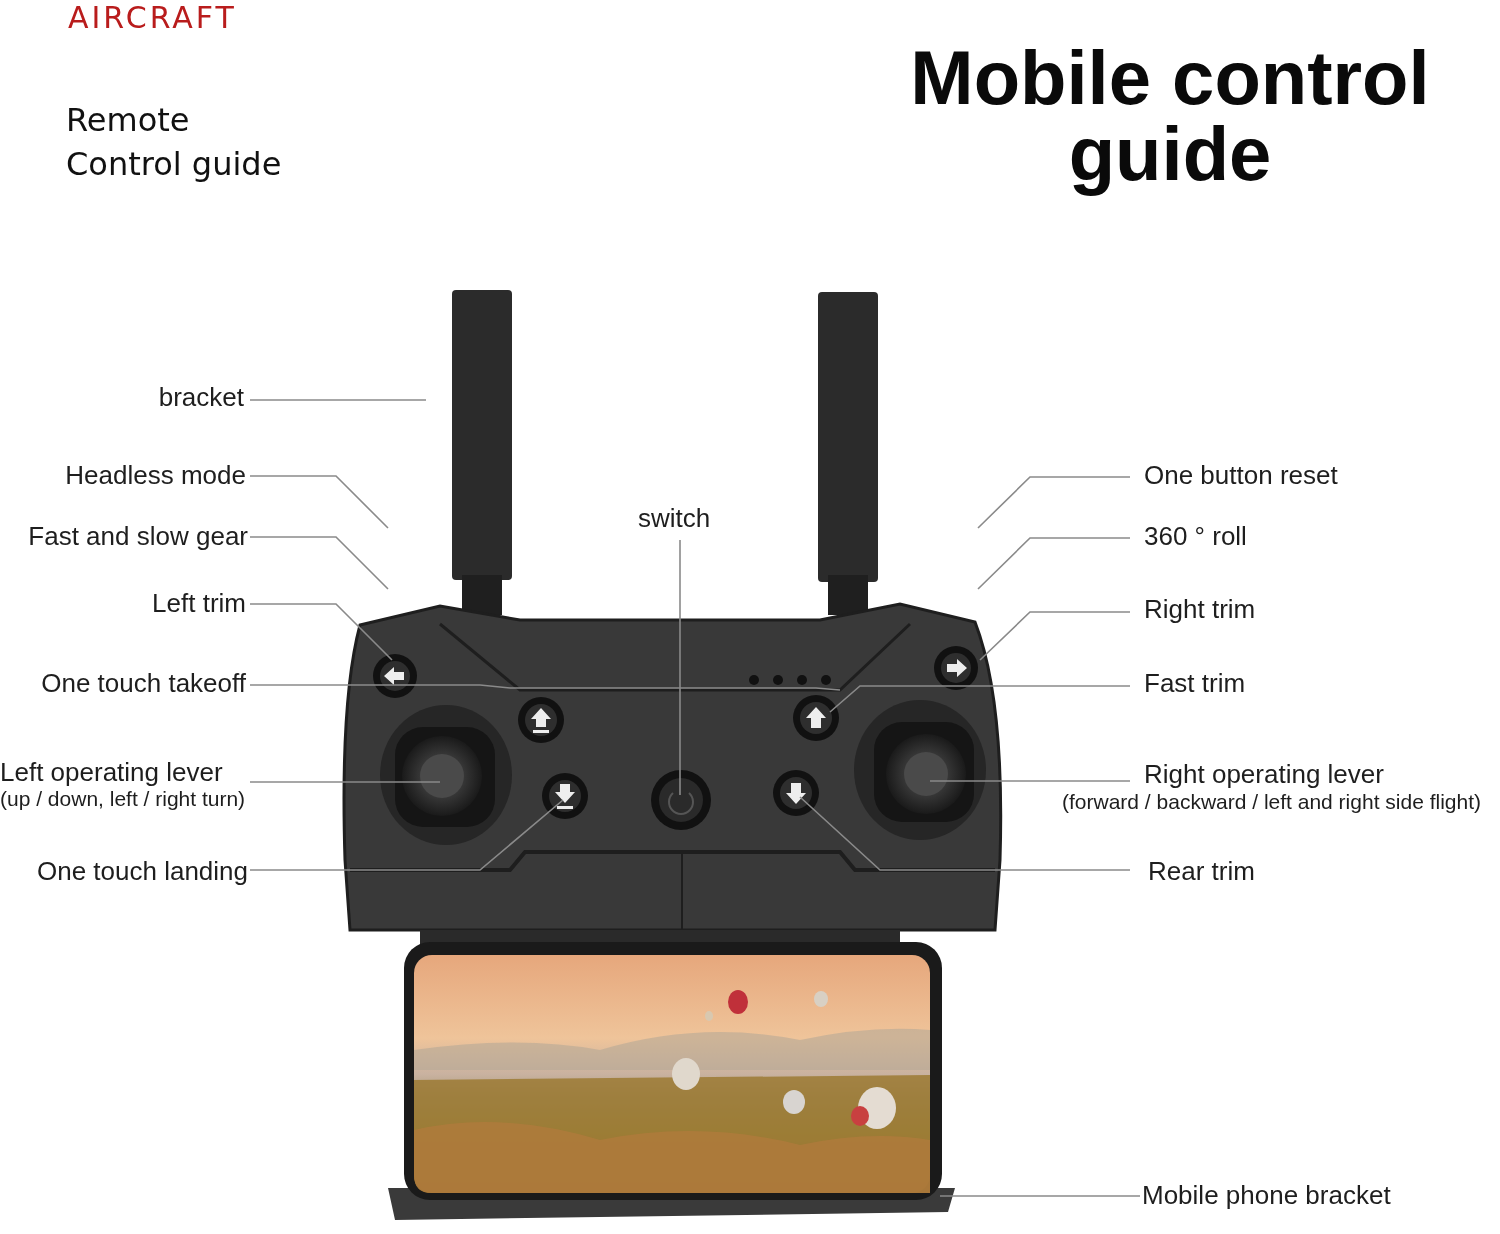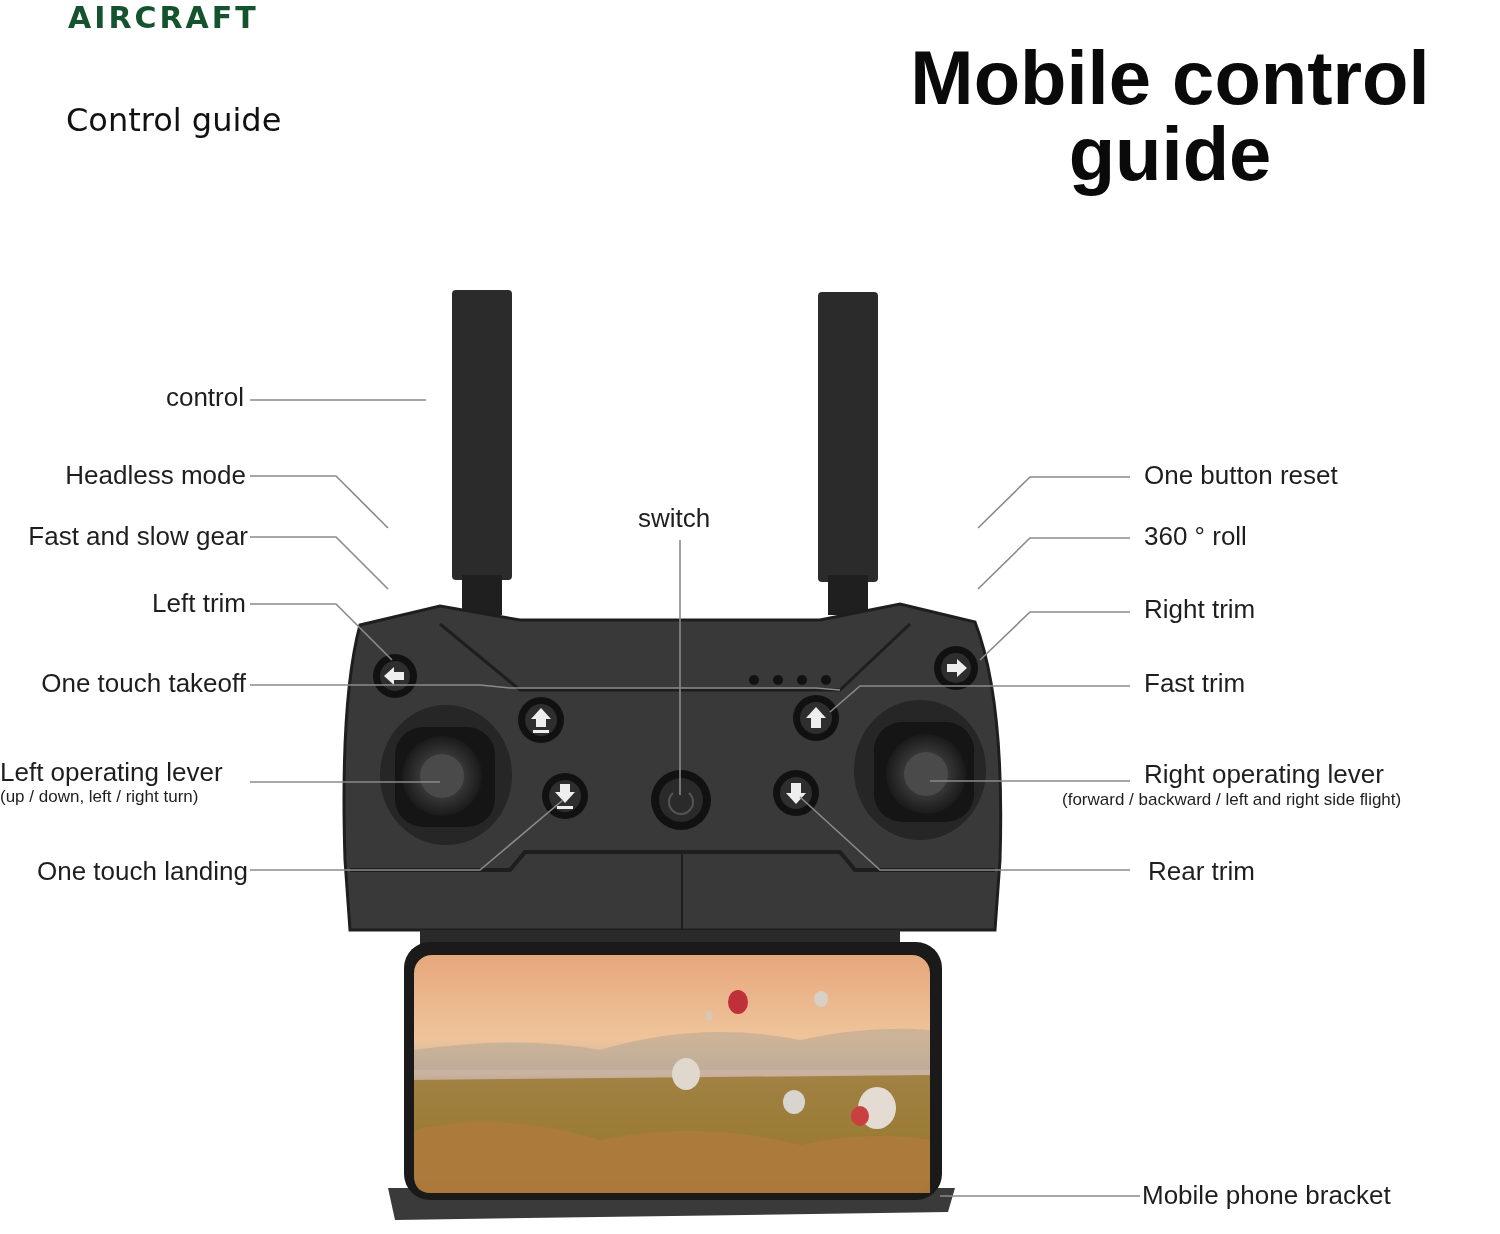--- a/index.html
+++ b/index.html
@@ -1,34 +1,35 @@
 <!DOCTYPE html>
 <html><head>
 <meta charset="utf-8">
 <style>
   html, body { margin:0; padding:0; background:#ffffff; }
   body { width:1500px; height:1234px; position:relative; overflow:hidden;
          font-family:"Liberation Sans", sans-serif; color:#1a1a1a; }
   .brand { position:absolute; left:68px; top:0px; font-family:"DejaVu Sans", sans-serif;
-           font-size:30px; letter-spacing:3px; font-weight:bold; color:#14532d; }
+           font-size:30px; letter-spacing:3px; font-weight:normal; color:#b91c1c; }
   .subtitle { position:absolute; left:66px; top:98px; font-family:"DejaVu Sans", sans-serif;
               font-size:32px; line-height:44px; color:#111; }
   .title { position:absolute; left:860px; top:40px; width:620px; text-align:center;
            font-family:"Liberation Sans", sans-serif; font-weight:bold; font-size:76px;
            line-height:76px; color:#0a0a0a; }
   .label { position:absolute; font-size:26px; color:#1e1e1e; white-space:nowrap; line-height:30px; }
   .label.left { text-align:right; }
-  .sublabel { position:absolute; font-size:17px; color:#1e1e1e; white-space:nowrap; }
+  .sublabel { position:absolute; font-size:21px; color:#1e1e1e; white-space:nowrap; }
   svg.diagram { position:absolute; left:0; top:0; }
 </style>
 </head>
 <body>
 
 <div class="brand">AIRCRAFT</div>
 <div class="subtitle">
+  <div>Remote</div>
   <div>Control guide</div>
 </div>
 <div class="title">
   <div>Mobile control</div>
   <div>guide</div>
 </div>
 
 <svg class="diagram" width="1500" height="1234" viewBox="0 0 1500 1234">
   <defs>
     <linearGradient id="sky" x1="0" y1="0" x2="0" y2="1">
@@ -146,21 +147,21 @@
     <polyline points="1130,477 1030,477 978,528"></polyline>
     <polyline points="1130,538 1030,538 978,589"></polyline>
     <polyline points="1130,612 1030,612 980,660"></polyline>
     <polyline points="1130,686 860,686 830,712"></polyline>
     <polyline points="1130,781 930,781"></polyline>
     <polyline points="1130,870 880,870 800,797"></polyline>
     <polyline points="1140,1196 940,1196"></polyline>
   </g>
 </svg>
 
-<div class="label left" style="right:1256px; top:382px;">control</div>
+<div class="label left" style="right:1256px; top:382px;">bracket</div>
 <div class="label left" style="right:1254px; top:460px;">Headless mode</div>
 <div class="label left" style="right:1252px; top:521px;text-align:right;">Fast and slow gear</div>
 <div class="label left" style="right:1254px; top:588px;">Left trim</div>
 <div class="label left" style="right:1254px; top:668px;">One touch takeoff</div>
 <div class="label" style="left:0px; top:751px;margin-top:6px;">Left operating lever</div>
 <div class="sublabel" style="left:0px; top:787px;">(up / down, left / right turn)</div>
 <div class="label left" style="right:1252px; top:856px;">One touch landing</div>
 
 <div class="label" style="left:638px; top:503px;">switch</div>
 

